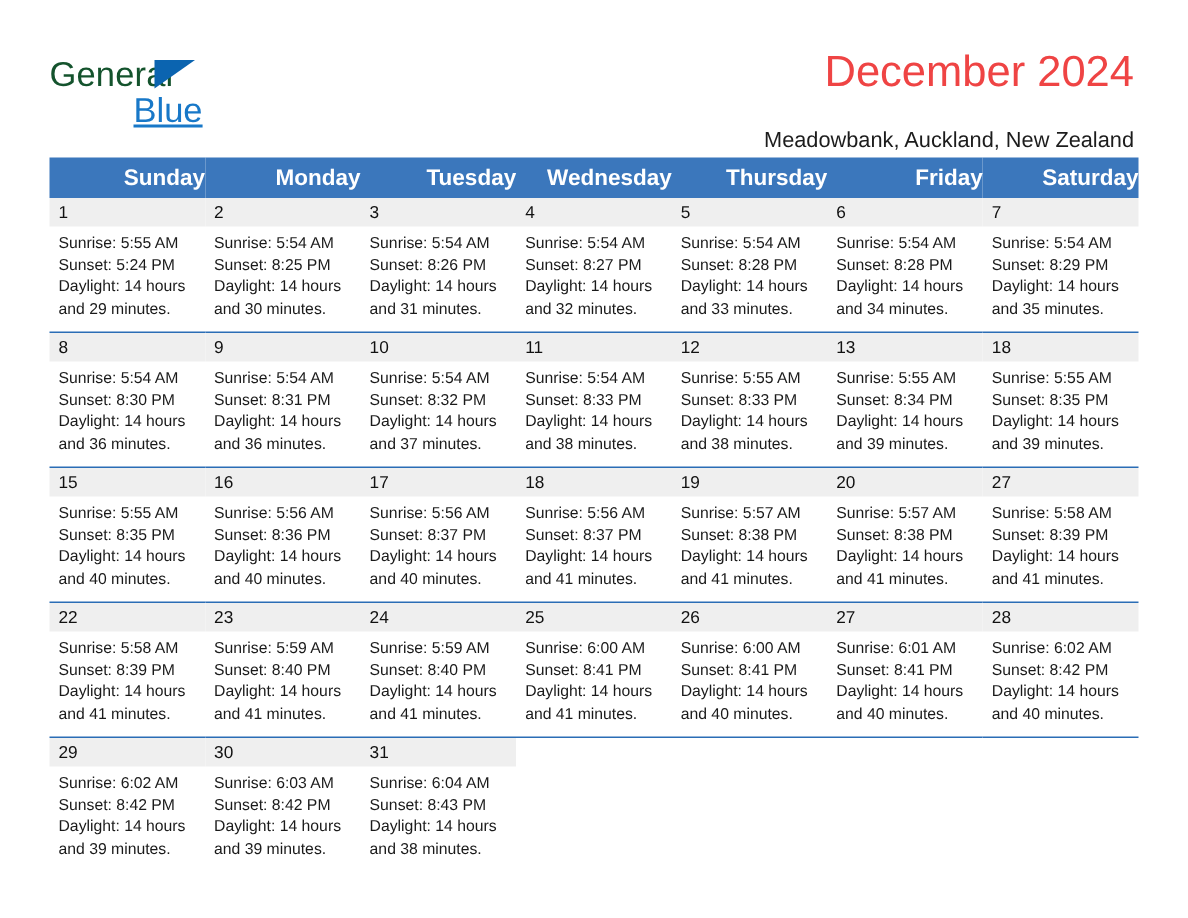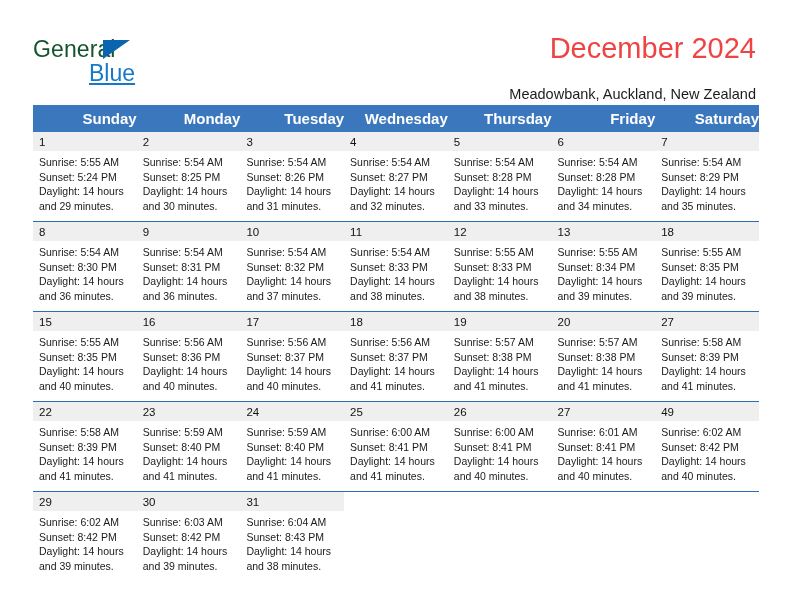--- a/index.html
+++ b/index.html
@@ -495,21 +495,21 @@
               <div class="cell-lines">
                 <div>Sunrise: 6:01 AM</div>
                 <div>Sunset: 8:41 PM</div>
                 <div>Daylight: 14 hours</div>
                 <div>and 40 minutes.</div>
               </div>
             </div>
           </td>
           <td>
             <div class="cell-inner">
-              <div class="daynum-band">49</div>
+              <div class="daynum-band">28</div>
               <div class="cell-lines">
                 <div>Sunrise: 6:02 AM</div>
                 <div>Sunset: 8:42 PM</div>
                 <div>Daylight: 14 hours</div>
                 <div>and 40 minutes.</div>
               </div>
             </div>
           </td>
         </tr>
         <tr class="week-row">

